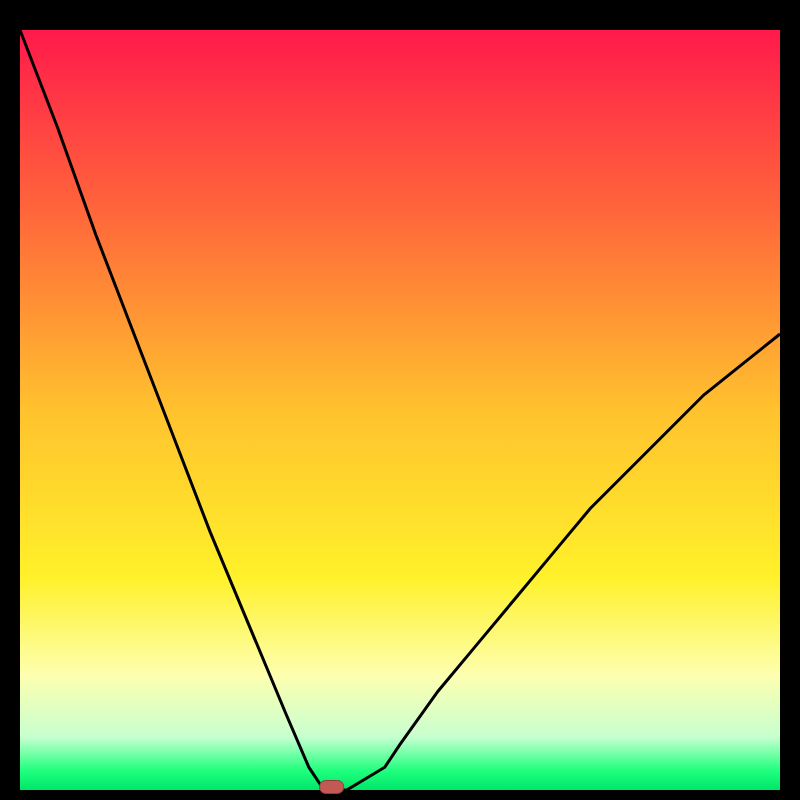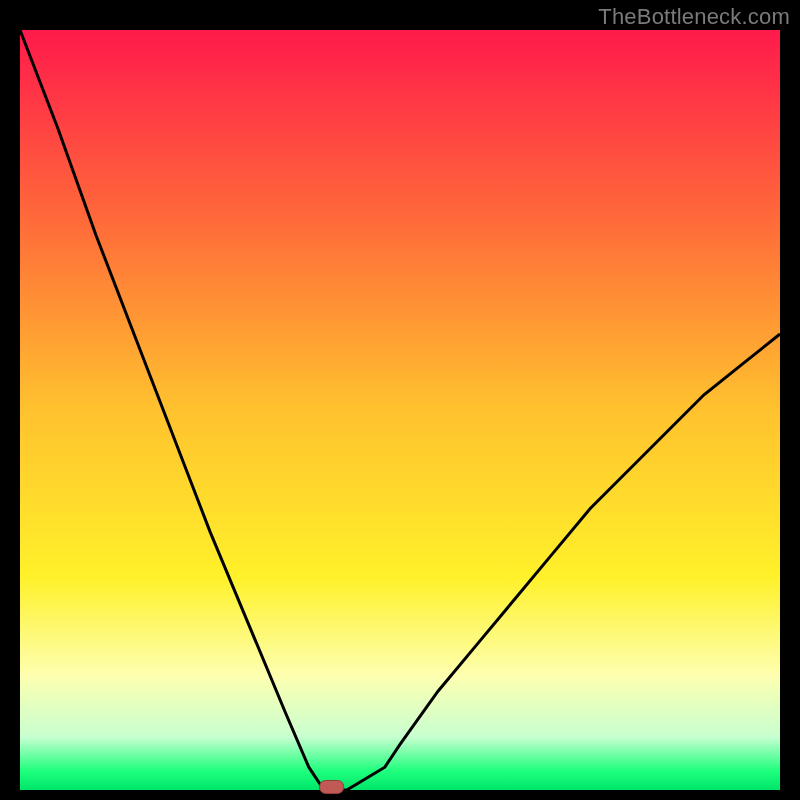--- a/index.html
+++ b/index.html
@@ -44,14 +44,13 @@
           <stop offset="85%" stop-color="#fdffb0"></stop>
           <stop offset="93%" stop-color="#c8ffd0"></stop>
           <stop offset="97.5%" stop-color="#1eff7d"></stop>
           <stop offset="100%" stop-color="#00e66a"></stop>
         </linearGradient>
     </defs>
     <rect id="plot-bg" fill="url(#bg-grad)" x="20" y="30" width="760" height="760"></rect>
     <path id="curve" fill="none" stroke-width="3" d="M20.0 30.0 L58.0 128.8 L96.0 235.2 L134.0 334.0 L172.0 432.8 L210.0 531.6 L248.0 622.8 L286.0 714.0 L308.8 767.2 L324.0 790.0 L331.6 790.0 L339.2 790.0 L346.8 790.0 L384.8 767.2 L400.0 744.4 L438.0 691.2 L476.0 645.6 L514.0 600.0 L552.0 554.4 L590.0 508.8 L628.0 470.8 L666.0 432.8 L704.0 394.8 L742.0 364.4 L780.0 334.0" stroke="#000000"></path>
     <rect id="marker" rx="6" ry="6" x="319.59999999999997" y="780.5" width="24" height="13" fill="#c15a55" stroke="#8e3d3a" stroke-width="1"></rect>
   </svg>
-  <div class="watermark">TheBottleneck.com</div>
 </div>
 
 </body></html>

